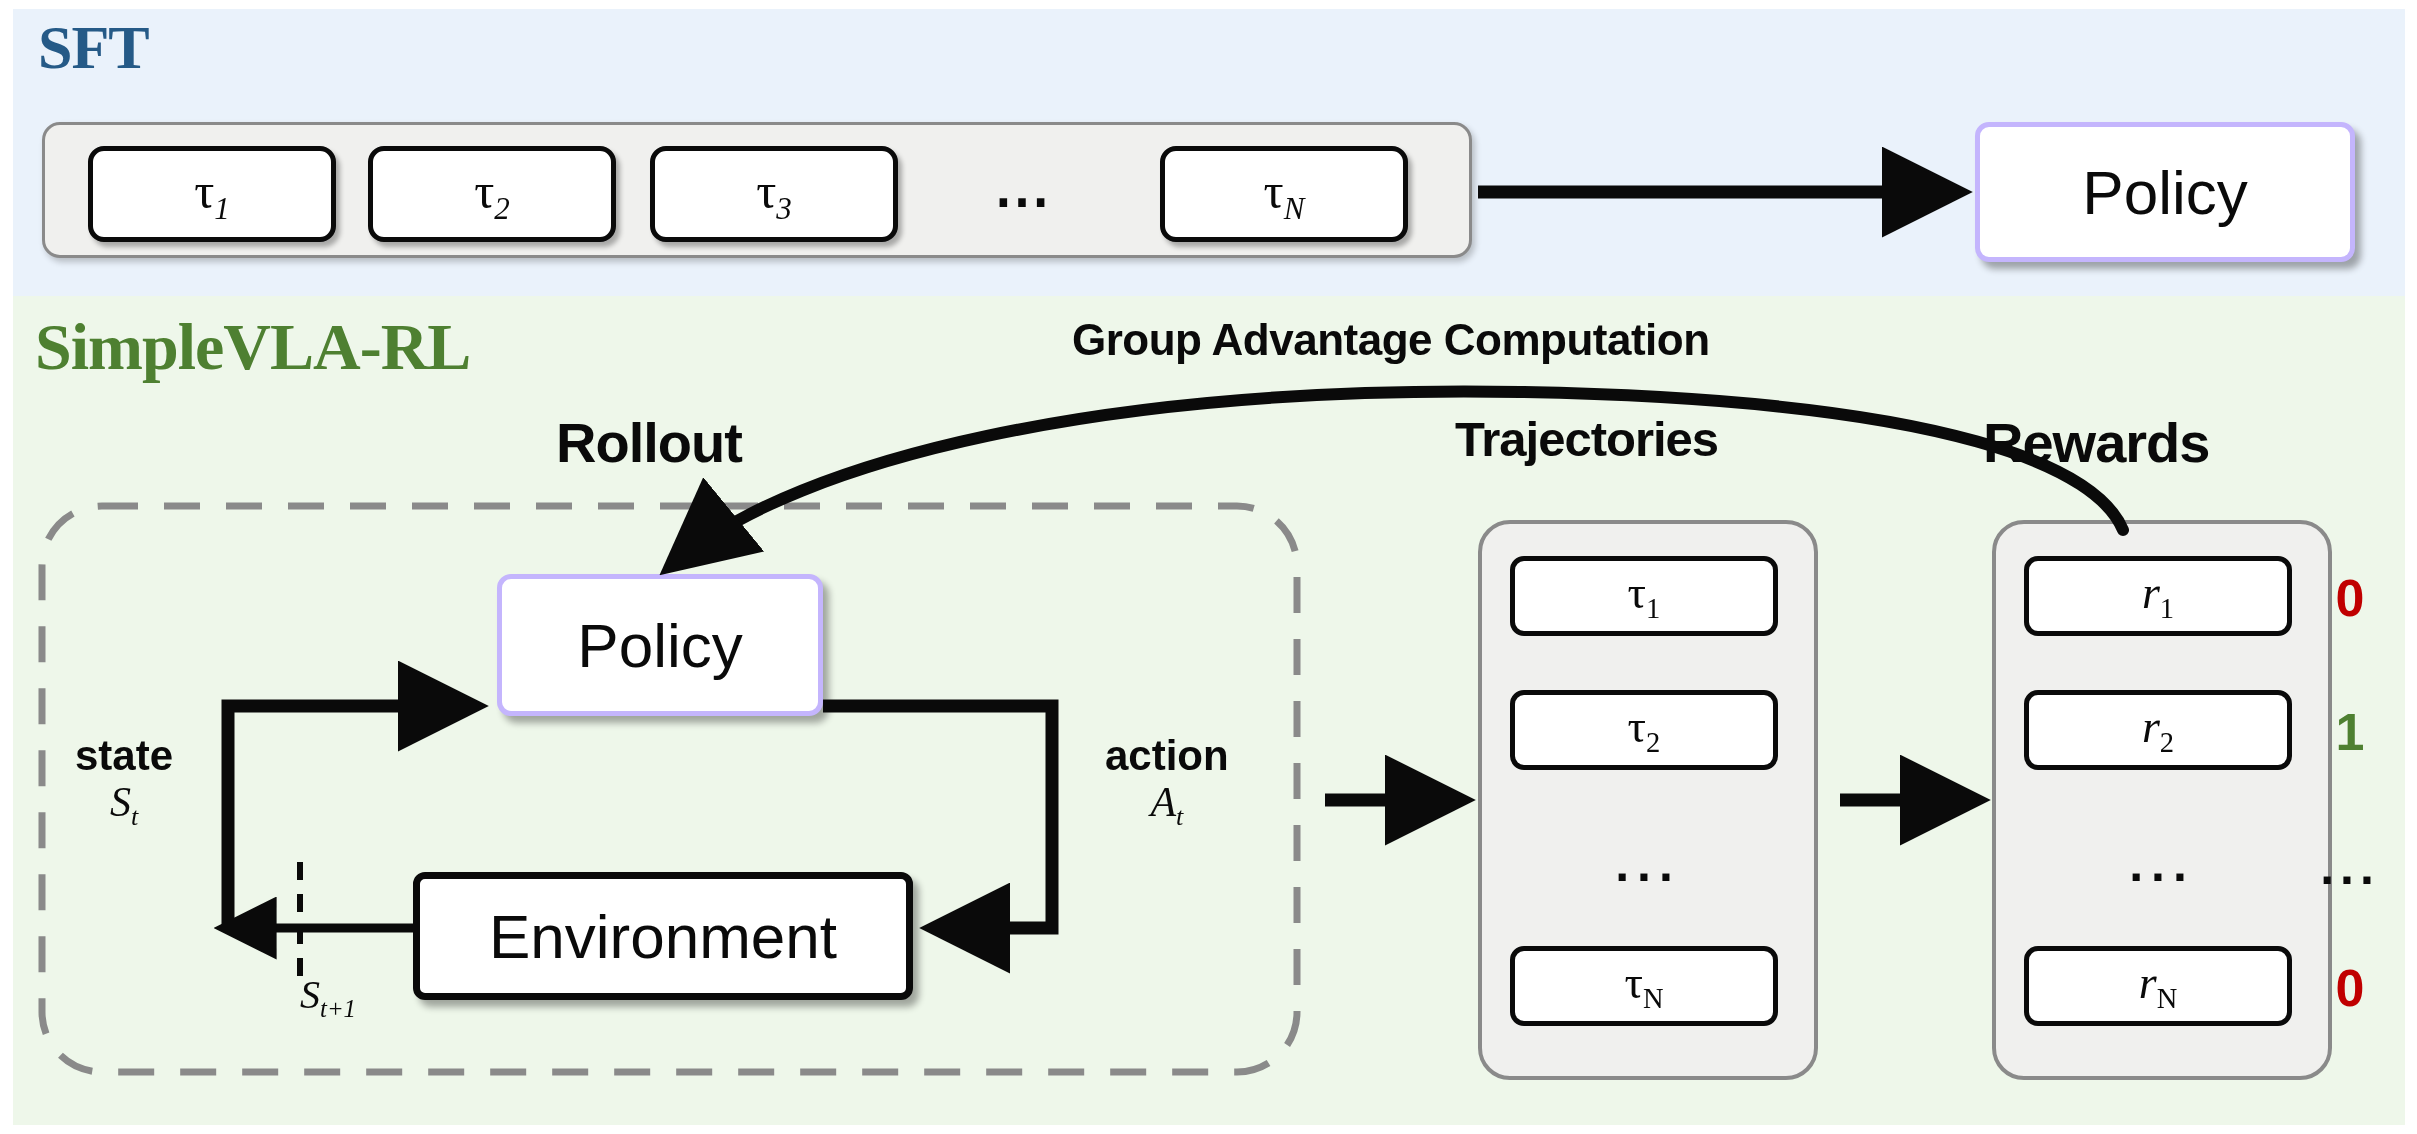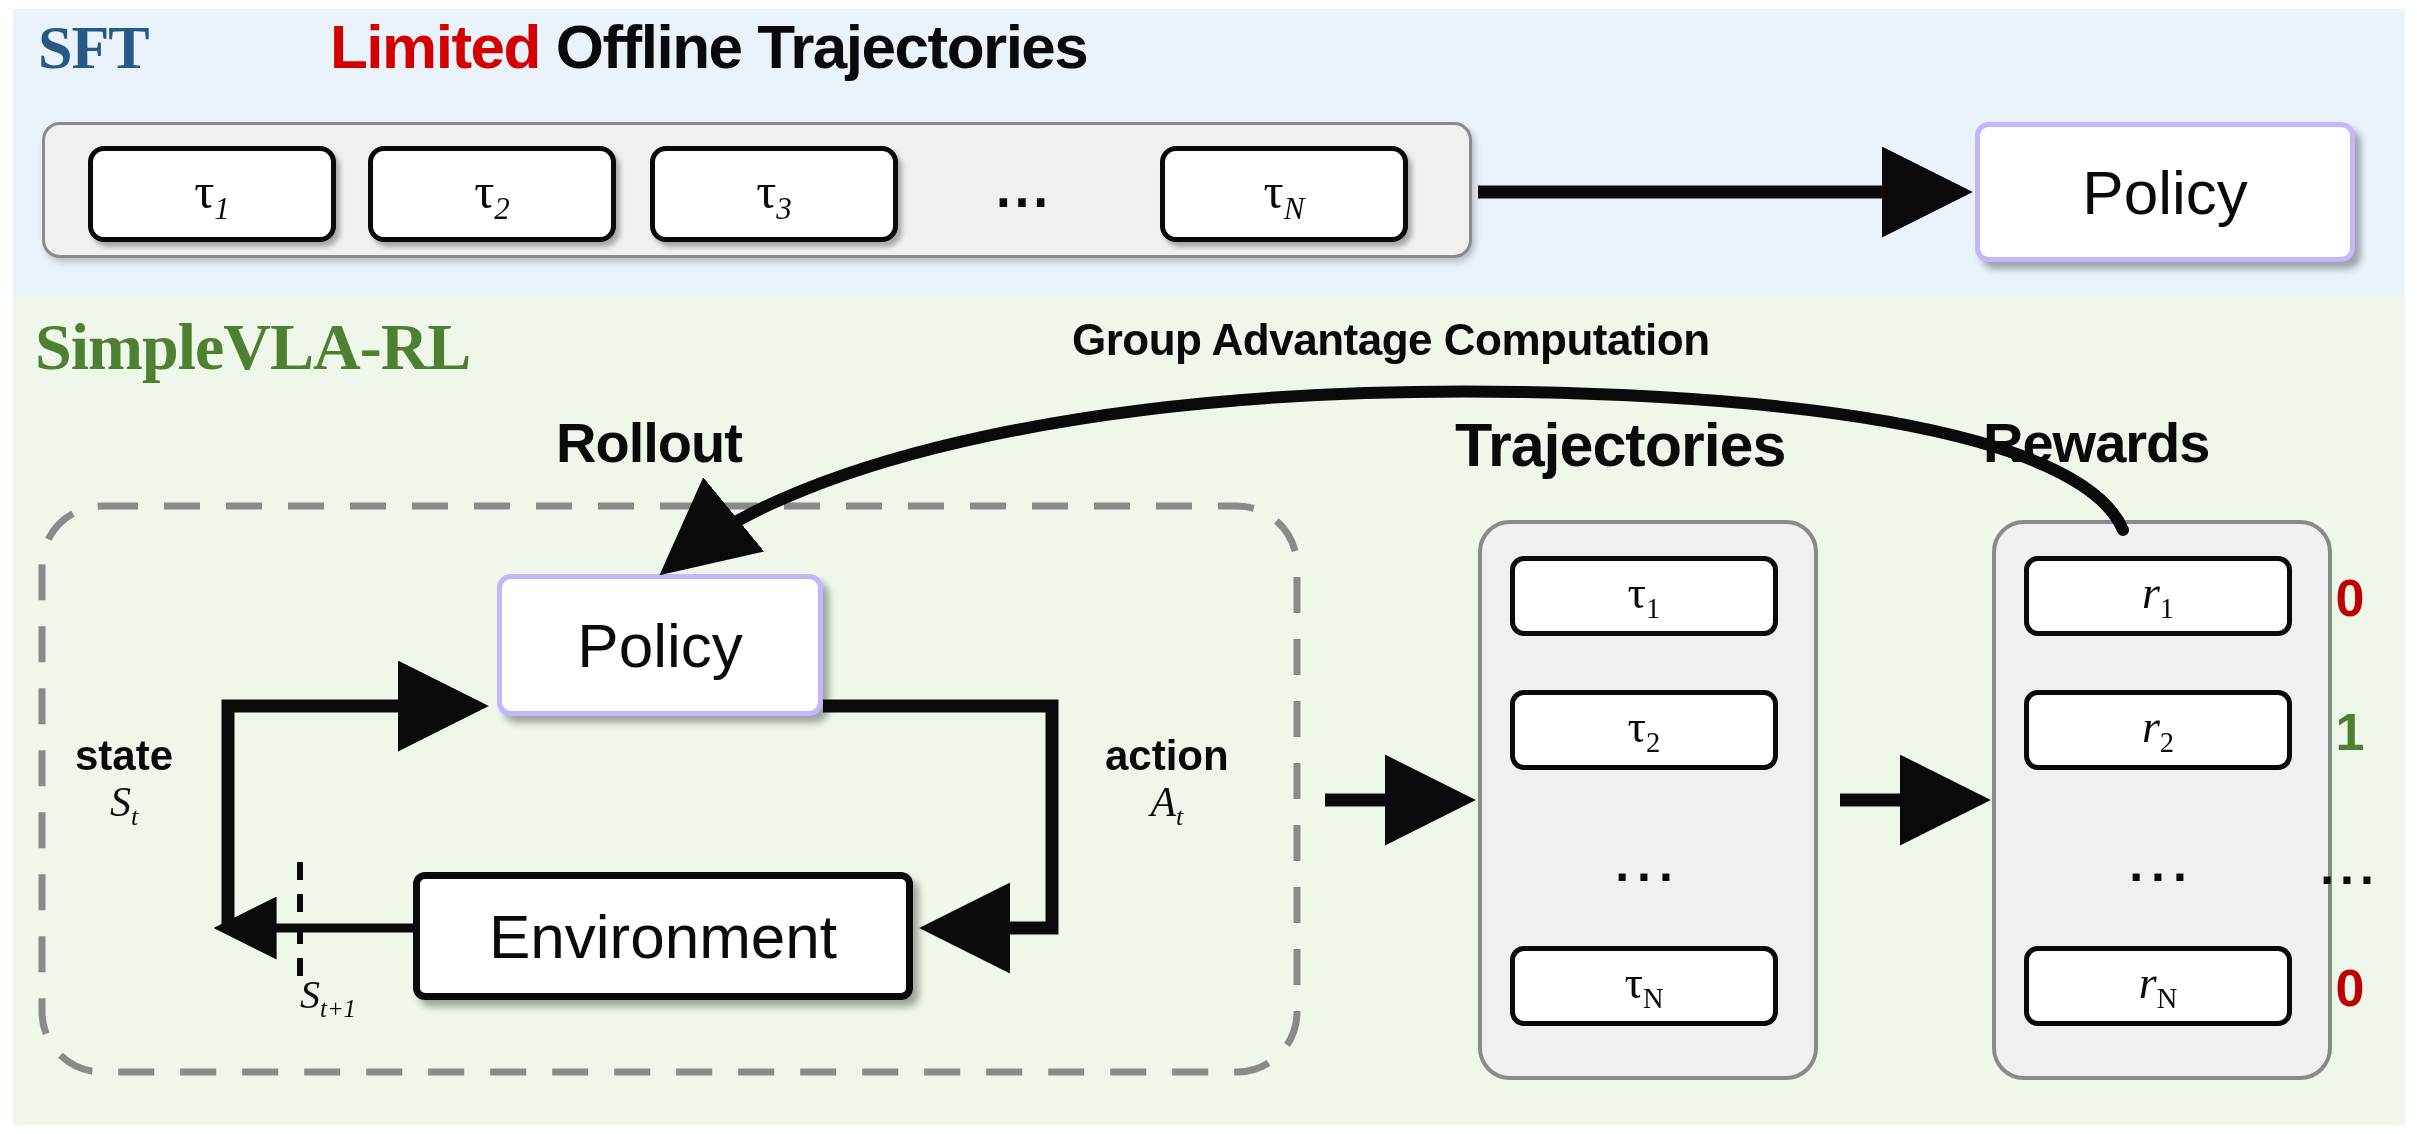--- a/index.html
+++ b/index.html
@@ -13,21 +13,21 @@
   
   .hdr{position:absolute;white-space:nowrap;line-height:1;}
   .sft-tag{left:38px;top:16px;font-family:"Liberation Serif",serif;font-weight:bold;font-size:62px;color:#255a87;letter-spacing:-1px;}
   .rl-tag{left:35px;top:314px;font-family:"Liberation Serif",serif;font-weight:bold;font-size:66px;color:#4e8031;letter-spacing:-1px;}
   .title-row{left:330px;top:16px;font-weight:bold;font-size:62px;letter-spacing:-1.5px;}
   .title-row .lim{color:#d40000;}
   .title-row .off{color:#0a0a0a;}
 
   .lbl-gac{left:1072px;top:318px;font-weight:bold;font-size:44px;color:#0a0a0a;letter-spacing:-0.5px;}
   .lbl-rollout{left:556px;top:415px;font-weight:bold;font-size:56px;color:#0a0a0a;letter-spacing:-1px;}
-  .lbl-traj{left:1455px;top:415px;font-weight:bold;font-size:61px;color:#0a0a0a;letter-spacing:-1px;}
+  .lbl-traj{left:1455px;top:415px;font-weight:bold;font-size:49px;color:#0a0a0a;letter-spacing:-1px;}
   .lbl-rew{left:1983px;top:415px;font-weight:bold;font-size:56px;color:#0a0a0a;letter-spacing:-1px;}
 
   .lbl-state{left:75px;top:735px;font-weight:bold;font-size:42px;color:#0a0a0a;text-align:center;}
   .lbl-action{left:1105px;top:735px;font-weight:bold;font-size:42px;color:#0a0a0a;text-align:center;}
   .mathv{font-family:"Liberation Serif",serif;font-style:italic;font-weight:normal;font-size:42px;display:block;margin-top:4px;}
   .mathv sub{font-size:0.62em;font-style:italic;}
   .lbl-stp1{left:300px;top:955px;font-family:"Liberation Serif",serif;font-style:italic;font-size:40px;color:#0a0a0a;margin-top:20px;}
   .lbl-stp1 sub{font-size:0.62em;}
 
   
@@ -71,24 +71,20 @@
 </style>
 </head>
 <body>
 
 <div id="stage">
 
   <div class="panel-sft"></div>
   <div class="panel-rl"></div>
 
   <div class="hdr sft-tag">SFT</div>
-  <div class="hdr title-row">
-    <span class="lim">Limited</span>
-    <span class="off"> Offline Trajectories</span>
-  </div>
 
   <div class="tray-h"></div>
 
   <div class="chip" style="left:88px;top:146px;width:248px;height:96px;">
     <span class="tau"><span>τ</span><sub class="chip-i">1</sub></span>
   </div>
   <div class="chip" style="left:368px;top:146px;width:248px;height:96px;">
     <span class="tau"><span>τ</span><sub class="chip-i">2</sub></span>
   </div>
   <div class="chip" style="left:650px;top:146px;width:248px;height:96px;">

